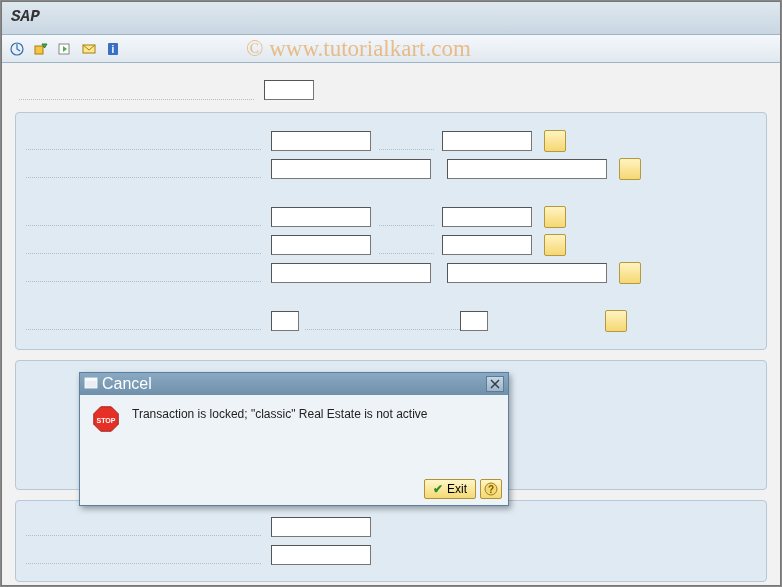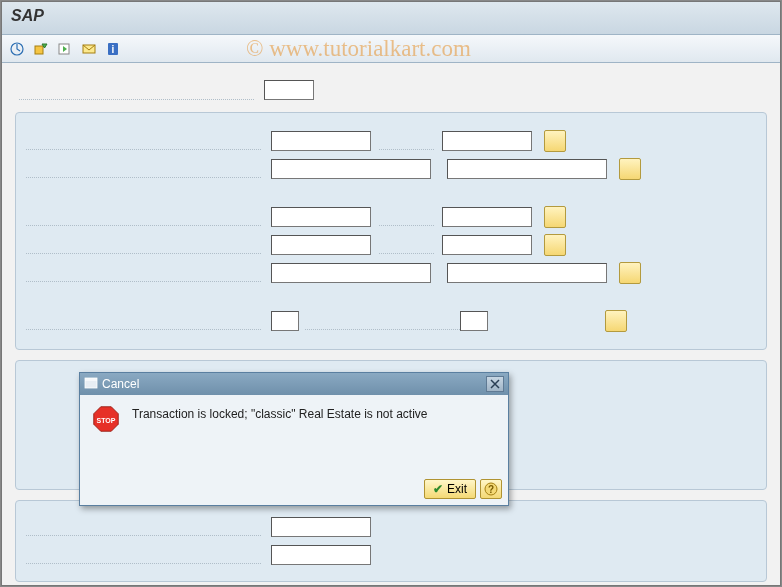--- a/index.html
+++ b/index.html
@@ -15,20 +15,21 @@
       height: 34px;
       background: linear-gradient(#dfe8ef, #c9d7e2);
       padding: 6px 10px;
       border-bottom: 1px solid #9fb4c6;
     }
     .titlebar-title {
       font-weight: bold;
       font-style: italic;
       font-size: 16px;
       color: #333;
+      font-family: Liberation Mono, monospace;
     }
     .toolbar {
       height: 28px;
       background: linear-gradient(#f5f8fb, #e0e8ef);
       border-bottom: 1px solid #9fb4c6;
       display: flex;
       align-items: center;
       padding: 0 6px;
       gap: 4px;
     }
@@ -111,21 +112,21 @@
       width: 430px;
       background: #eef3f7;
       border: 1px solid #5a7fa0;
       box-shadow: 2px 3px 6px rgba(0,0,0,0.35);
       z-index: 10;
     }
     .dlg-title {
       height: 22px;
       background: linear-gradient(#8aa9c2,#6f90ab);
       color: #fff;
-      font-size: 12px;
+      font-size: 16px;
       display: flex;
       align-items: center;
       padding: 0 4px;
       justify-content: space-between;
     }
     .dlg-title-left { display:flex; align-items:center; gap:4px;}
     .dlg-close {
       width:18px; height:16px;
       background: linear-gradient(#c7d6e3,#a0b4c6);
       border:1px solid #5f7a94;

